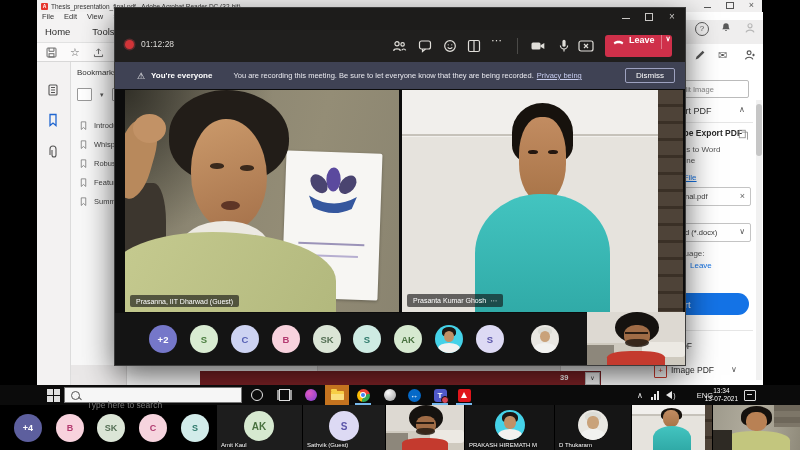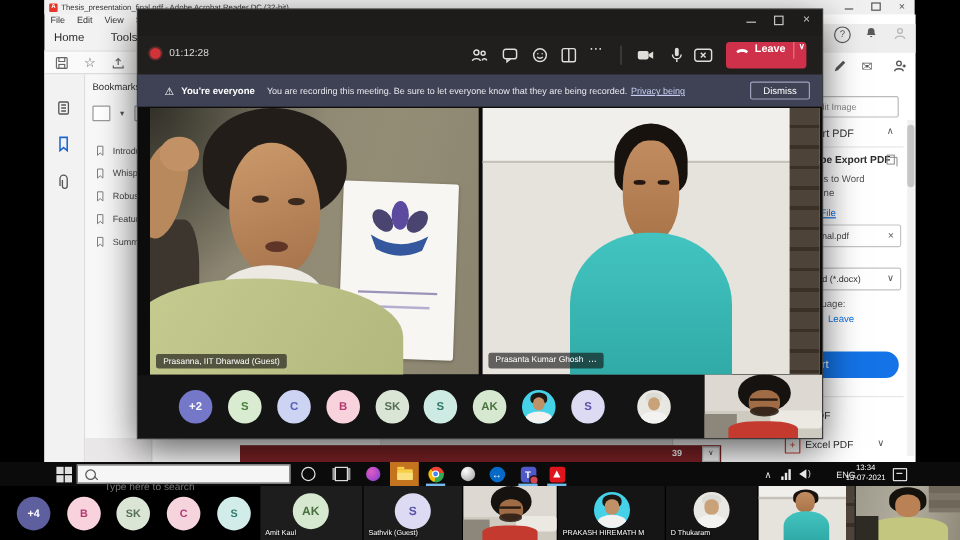--- a/index.html
+++ b/index.html
@@ -59,21 +59,21 @@
   #tm-timer{font-size:8.5px;color:#dcdad7;}
   .tb-ic{position:absolute;top:8px;width:16px;height:16px;color:#e0ded9;}
   .tb-ic svg{stroke:#e0ded9;stroke-width:1.2;fill:none;}
   #tm-sep{position:absolute;left:402px;top:8px;height:16px;border-left:1px solid #4b4a48;}
   #tm-leave{position:absolute;left:490px;top:5px;width:67px;height:22px;border-radius:3px;display:flex;align-items:flex-start;color:#fff;font-size:9px;font-weight:bold;}
   #tm-leave .lv-div{width:1px;height:14px;background:rgba(255,255,255,.35);margin:0 4px 0 6px;}
   
   #tm-banner{position:absolute;left:0;top:54px;width:100%;height:27px;display:flex;align-items:center;color:#fff;}
   #tm-banner .warn{margin-left:22px;font-size:9px;}
   #tm-banner b{font-size:8px;margin-left:6px;white-space:nowrap;}
-  #tm-banner .msg{font-size:7.5px;margin-left:10px;white-space:nowrap;color:#e8e8ee;}
+  #tm-banner .msg{font-size:7.5px;margin-left:21px;white-space:nowrap;color:#e8e8ee;}
   #tm-banner .pol{font-size:7.5px;margin-left:3px;}
   #tm-dismiss{margin-left:auto;margin-right:10px;border:1px solid #9ea2c0;border-radius:2px;font-size:8px;padding:2px 10px;white-space:nowrap;}
   
   #tm-videos{position:absolute;left:0;top:81px;width:100%;height:224px;background:#0c0c0c;}
   .vtile{position:absolute;top:1px;height:222px;overflow:hidden;background:#222;}
   .vchip{position:absolute;left:5px;bottom:5px;background:rgba(16,16,16,.62);color:#fff;font-size:7px;padding:2.5px 6px;border-radius:2px;white-space:nowrap;display:flex;align-items:center;gap:4px;}
   
   #tm-avrow{position:absolute;left:0;top:305px;width:100%;height:52px;background:#141414;}
   .av{position:absolute;width:28px;height:28px;border-radius:50%;display:flex;align-items:center;justify-content:center;font-size:9.5px;font-weight:bold;overflow:hidden;}
   .av.photo i{position:absolute;display:block;}
@@ -282,21 +282,21 @@
         <span class="rp-txt" style="left:39px;top:4px;font-size:7.5px;color:#333;">Microsoft Word (*.docx)</span>
         <span class="rp-txt" style="right:5px;top:3px;font-size:8px;color:#555;">∨</span>
       </div>
       <div class="rp-txt" style="left:67px;top:237px;font-size:8px;color:#555;">Document Language:</div>
       <div class="rp-txt" style="left:67px;top:249px;font-size:8px;color:#555;">English (U.S.)</div>
       <div class="rp-txt bluelink" style="left:129px;top:249px;font-size:8px;text-decoration:none;">Leave</div>
       <div id="rp-convert" style="background: rgb(20, 115, 230);">Convert</div>
       <div class="rp-div" style="top:318px"></div>
       <div class="rp-txt" style="left:97px;top:329px;font-size:8.5px;color:#2c2c2c;">Edit PDF</div>
       <span class="rp-ic" style="left:93px;top:352px;width:11px;height:12px;border:1px solid #d03c2f;border-radius:1px;color:#d03c2f;font-size:8px;line-height:11px;text-align:center;">+</span>
-      <div class="rp-txt" style="left:110px;top:353px;font-size:8.5px;color:#2c2c2c;">Excel PDF</div>
+      <div class="rp-txt" style="left:110px;top:353px;font-size:8.5px;color:#2c2c2c;">Image PDF</div>
       <span class="rp-txt" style="left:170px;top:353px;font-size:8px;color:#555;">∨</span>
       <div id="rp-scroll"></div>
       <div id="rp-thumb"></div>
     </div>
   </div>
 
   <div id="pptbar" style="background: rgb(123, 33, 37);">
     <span id="ppt-num">39</span>
     <span id="ppt-btn">∨</span>
   </div>

